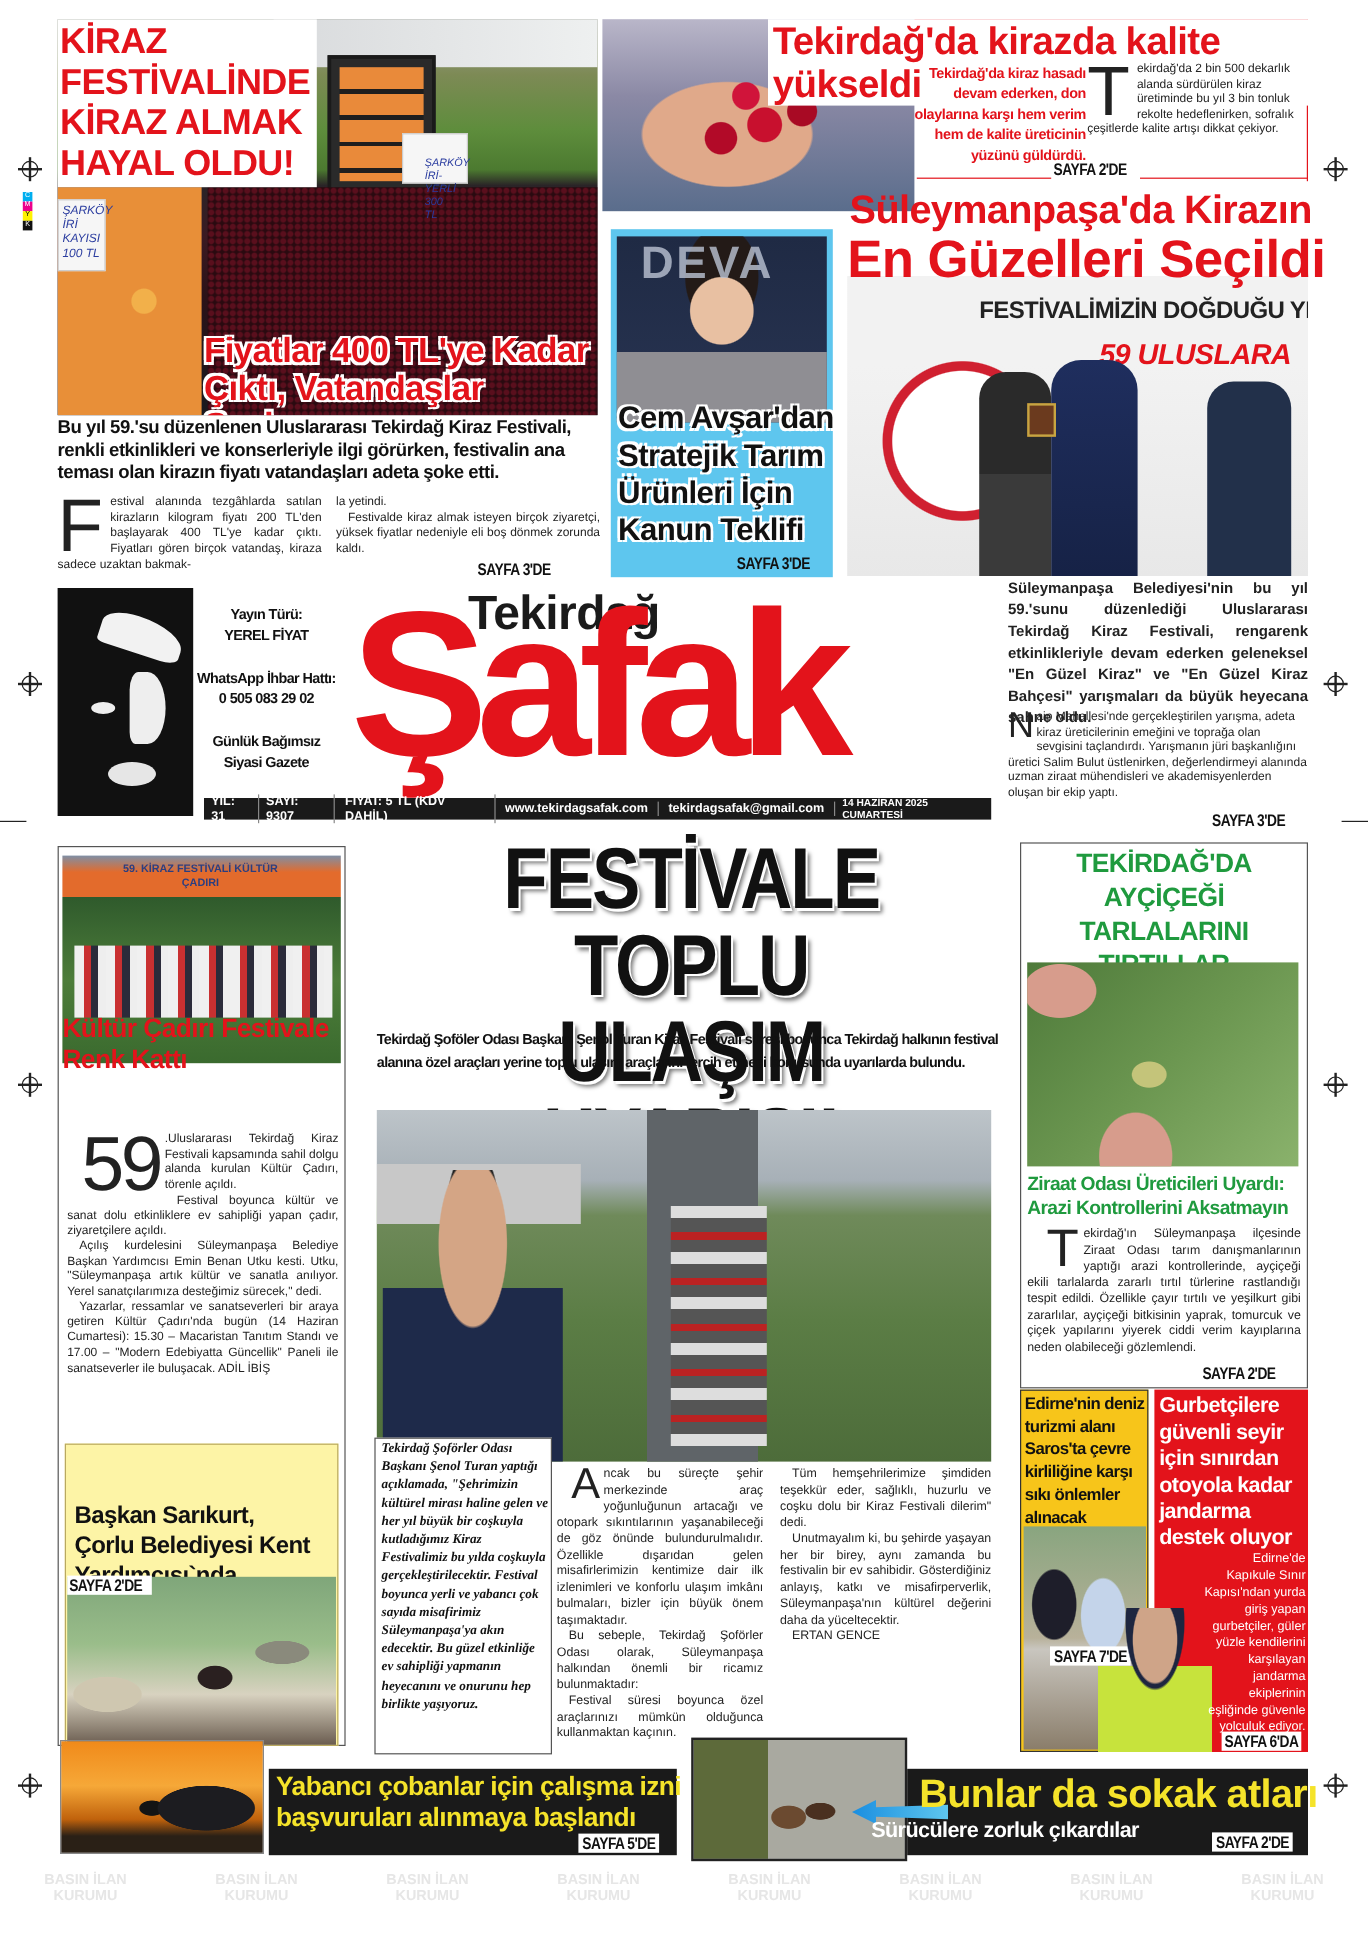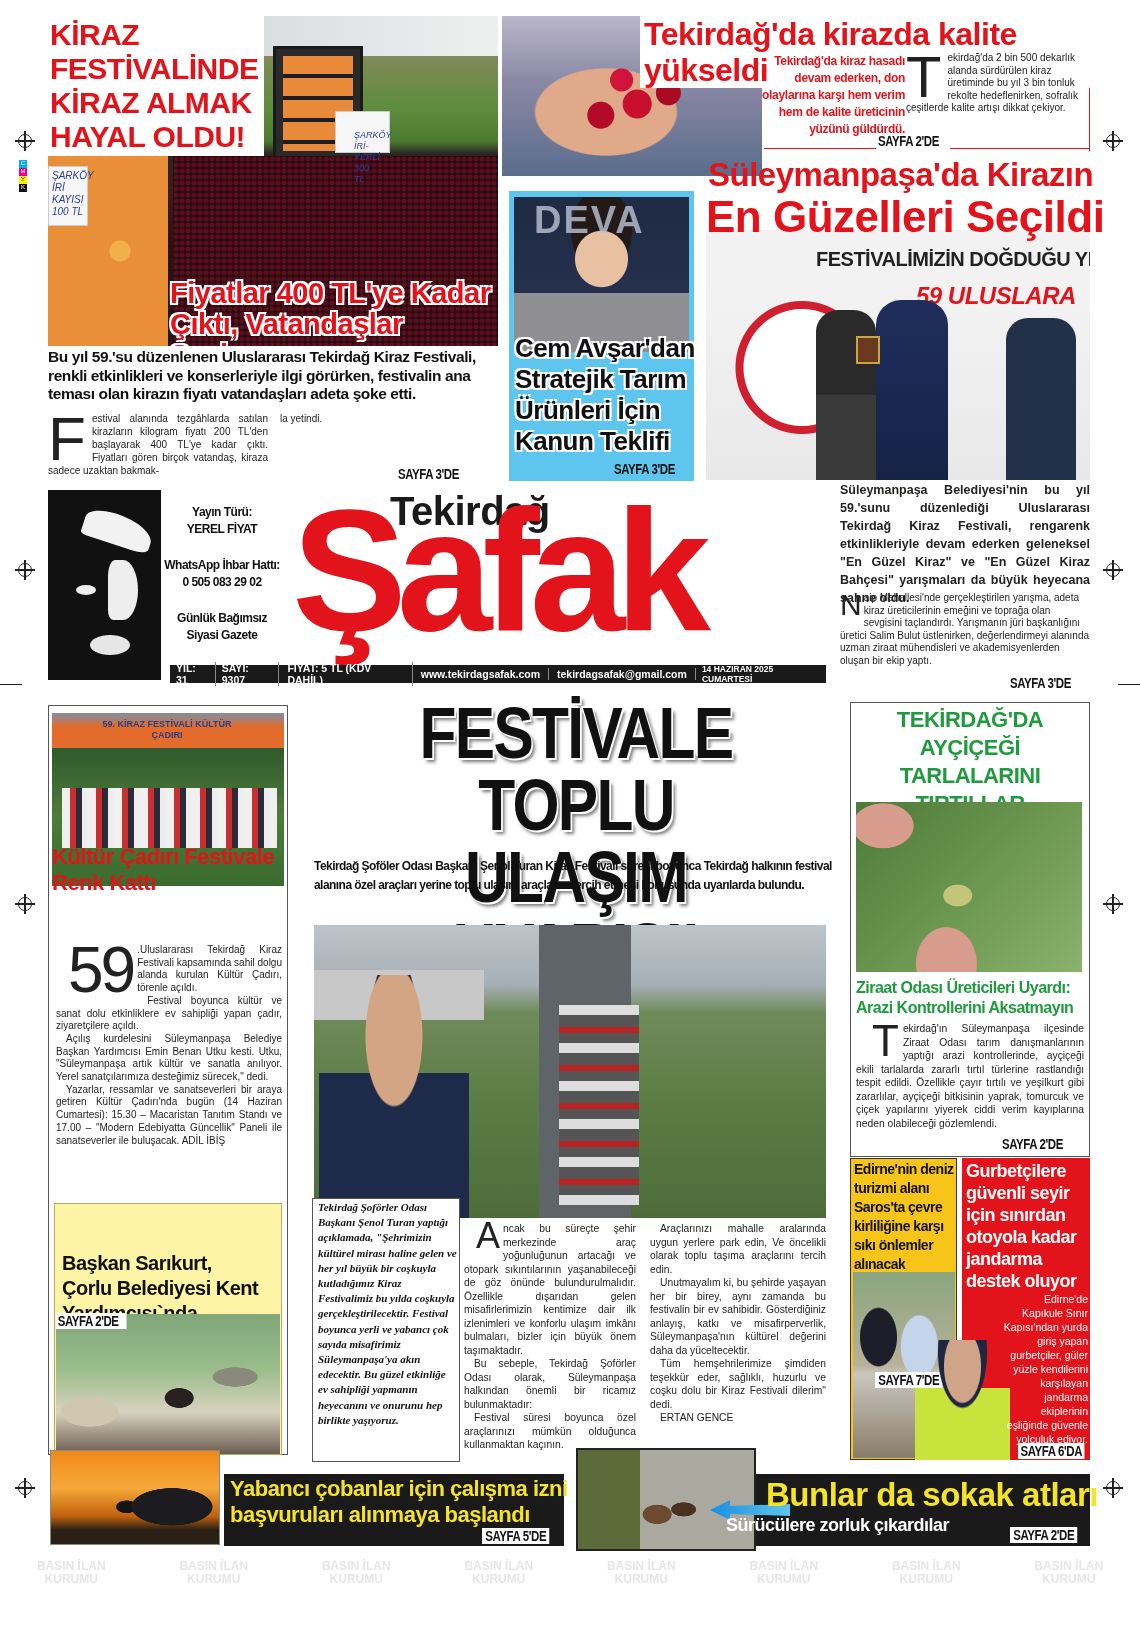--- a/index.html
+++ b/index.html
@@ -58,20 +58,21 @@
     <div>Fiyatlar 400 TL'ye Kadar</div>
     <div>Çıktı, Vatandaşlar Şaşkın</div>
   </div>
 </div>
 <div class="abs" style="left:48px;top:348px;width:450px;font-weight:bold;font-size:15.5px;line-height:18.5px;letter-spacing:-0.4px">Bu yıl 59.'su düzenlenen Uluslararası Tekirdağ Kiraz Festivali, renkli etkinlikleri ve konserleriyle ilgi görürken, festivalin ana teması olan kirazın fiyatı vatandaşları adeta şoke etti.</div>
 <div class="abs body-text" style="left:48px;top:412px;width:220px;font-size:10px;line-height:13px">
   <span class="dropcap" style="font-size:62px;line-height:50px">F</span><span>estival alanında tezgâhlarda satılan kirazların kilogram fiyatı 200 TL'den başlayarak 400 TL'ye kadar çıktı. Fiyatları gören birçok vatandaş, kiraza sadece uzaktan bakmak-</span>
 </div>
 <div class="abs body-text" style="left:280px;top:412px;width:220px;font-size:10px;line-height:13px">
   <div>la yetindi.</div>
+  <p>Festivalde kiraz almak isteyen birçok ziyaretçi, yüksek fiyatlar nedeniyle eli boş dönmek zorunda kaldı.</p>
 </div>
 <div class="abs sayfa" style="left:398px;top:466px">SAYFA 3'DE</div>
 
 <div class="photo" style="left:502px;top:16px;width:260px;height:160px;background:
   radial-gradient(circle at 52% 55%,#c8102e 0 14px,transparent 15px),
   radial-gradient(circle at 38% 62%,#b20a28 0 13px,transparent 14px),
   radial-gradient(circle at 64% 48%,#a80a24 0 12px,transparent 13px),
   radial-gradient(circle at 46% 40%,#d0143a 0 11px,transparent 12px),
   radial-gradient(ellipse at 40% 60%,#e0a98a 0 70px,transparent 72px),
   linear-gradient(180deg,#b9b6c9 0%,#8b89a5 40%,#5a6d8c 100%)"></div>
@@ -193,23 +194,22 @@
     linear-gradient(180deg,transparent 40%,#1e2a4a 40%)"></div>
 </div>
 <div class="abs" style="left:312px;top:1198px;width:148px;height:264px;background:#fff;border:1px solid #555"></div>
 <div class="abs" style="left:318px;top:1200px;width:140px;font-family:'Liberation Serif',serif;font-style:italic;font-weight:bold;font-size:11px;line-height:15.2px;color:#111">Tekirdağ Şoförler Odası Başkanı Şenol Turan yaptığı açıklamada, "Şehrimizin kültürel mirası haline gelen ve her yıl büyük bir coşkuyla kutladığımız Kiraz Festivalimiz bu yılda coşkuyla gerçekleştirilecektir. Festival boyunca yerli ve yabancı çok sayıda misafirimiz Süleymanpaşa'ya akın edecektir. Bu güzel etkinliğe ev sahipliği yapmanın heyecanını ve onurunu hep birlikte yaşıyoruz.</div>
 <div class="abs body-text" style="left:464px;top:1222px;width:172px;font-size:10.3px;line-height:13.5px">
   <span class="dropcap" style="font-size:36px;line-height:28px;margin:0 3px 0 12px">A</span><span>ncak bu süreçte şehir merkezinde araç yoğunluğunun artacağı ve otopark sıkıntılarının yaşanabileceği de göz önünde bulundurulmalıdır. Özellikle dışarıdan gelen misafirlerimizin kentimize dair ilk izlenimleri ve konforlu ulaşım imkânı bulmaları, bizler için büyük önem taşımaktadır.</span>
   <p>Bu sebeple, Tekirdağ Şoförler Odası olarak, Süleymanpaşa halkından önemli bir ricamız bulunmaktadır:</p>
   <p>Festival süresi boyunca özel araçlarınızı mümkün olduğunca kullanmaktan kaçının.</p>
 </div>
 <div class="abs body-text" style="left:650px;top:1222px;width:176px;font-size:10.3px;line-height:13.5px">
-  <p>Araçlarınızı mahalle aralarında uygun yerlere park edin, Ve öncelikli olarak toplu taşıma araçlarını tercih edin.</p>
+  <p>Tüm hemşehrilerimize şimdiden teşekkür eder, sağlıklı, huzurlu ve coşku dolu bir Kiraz Festivali dilerim" dedi.</p>
   <p>Unutmayalım ki, bu şehirde yaşayan her bir birey, aynı zamanda bu festivalin bir ev sahibidir. Gösterdiğiniz anlayış, katkı ve misafirperverlik, Süleymanpaşa'nın kültürel değerini daha da yüceltecektir.</p>
-  <p>Tüm hemşehrilerimize şimdiden teşekkür eder, sağlıklı, huzurlu ve coşku dolu bir Kiraz Festivali dilerim" dedi.</p>
   <p>ERTAN GENCE</p>
 </div>
 
 <div class="abs" style="left:850px;top:702px;width:240px;height:455px;border:1px solid #555"></div>
 <div class="abs cond" style="left:852px;top:706px;width:236px;text-align:center;color:#1f9a3e">
   <div style="font-size:22px;line-height:28px">TEKİRDAĞ'DA AYÇİÇEĞİ</div>
   <div style="font-size:22px;line-height:28px">TARLALARINI TIRTILLAR</div>
   <div style="font-size:32px;line-height:34px">TEHDİT EDİYOR!</div>
 </div>
 <div class="photo" style="left:856px;top:802px;width:226px;height:170px;background:

